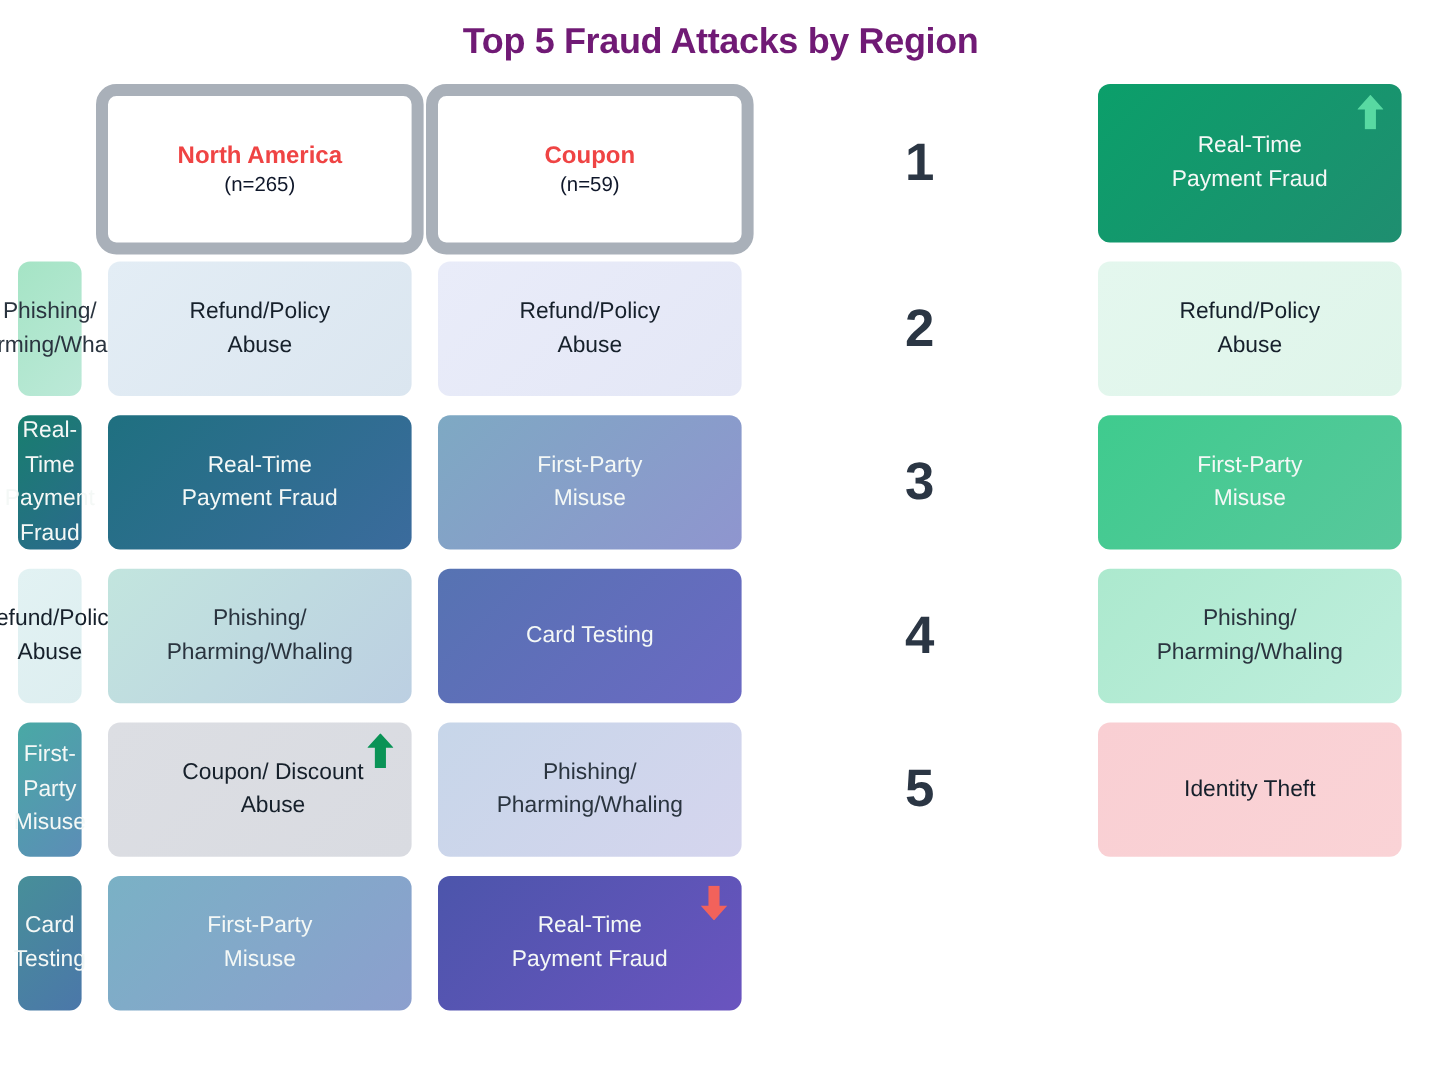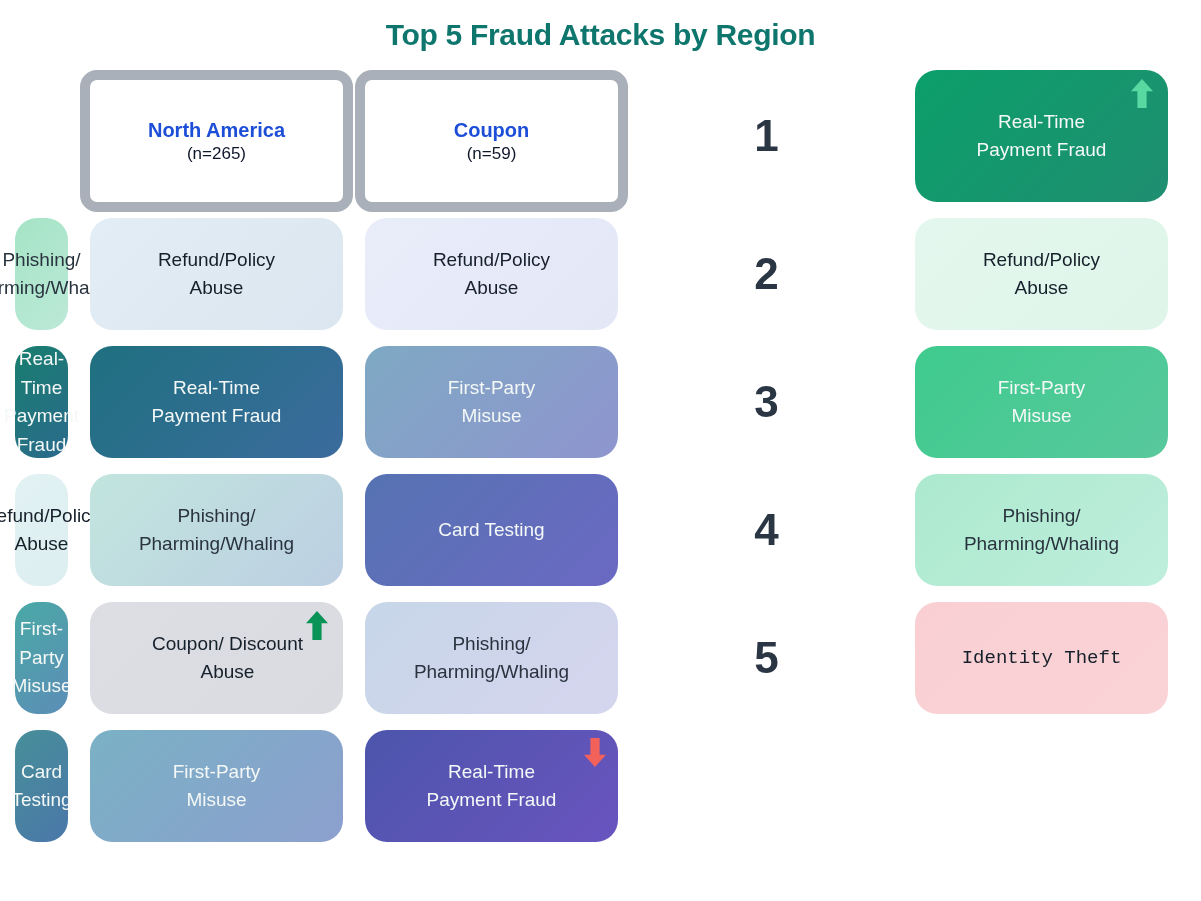--- a/index.html
+++ b/index.html
@@ -16,21 +16,21 @@
     width: 1201px;
     height: 901px;
   }
   .chart-title {
     margin: 0;
     padding-top: 18px;
     text-align: center;
     font-size: 30px;
     font-weight: bold;
     letter-spacing: -0.3px;
-    color: #0f766e;
+    color: #701a75;
     height: 44px;
   }
   .grid {
     margin-left: 15px;
     margin-top: 8px;
     display: grid;
     grid-template-columns: 53px repeat(4, 253px);
     grid-template-rows: 132px repeat(5, 112px);
     column-gap: 22px;
     row-gap: 16px;
@@ -48,38 +48,38 @@
     flex-direction: column;
     align-items: center;
     justify-content: center;
     text-align: center;
     position: relative;
     z-index: 1;
   }
   .region-name {
     font-size: 20px;
     font-weight: bold;
-    color: #1d4ed8;
+    color: #ef4444;
     line-height: 1.3;
   }
   .region-count {
     font-size: 17px;
     color: #0f172a;
     line-height: 1.3;
   }
   .rank {
     display: flex;
     align-items: center;
     justify-content: center;
     font-size: 44px;
     font-weight: bold;
     color: #2b3644;
   }
   .cell {
-    border-radius: 22px;
+    border-radius: 10px;
     position: relative;
     display: flex;
     align-items: center;
     justify-content: center;
     text-align: center;
     padding: 6px 14px;
     box-sizing: border-box;
     font-size: 19px;
     line-height: 1.5;
   }
@@ -186,21 +186,21 @@
         <span class="cell-label">Coupon/ Discount
 Abuse</span>
         <span class="trend up" style="background-color: rgb(10, 147, 86);"></span>
       </div>
     <div class="cell" style="background: linear-gradient(135deg, rgb(199, 214, 233), rgb(213, 213, 238)); color: rgb(42, 52, 63);">
         <span class="cell-label">Phishing/
 Pharming/Whaling</span>
       </div>
 
     <div class="rank">5</div>
-    <div class="cell" style="background: linear-gradient(135deg, rgb(249, 207, 211), rgb(250, 211, 214)); color: rgb(22, 32, 43); font-family: Liberation Mono, monospace;">
+    <div class="cell" style="background: linear-gradient(135deg, rgb(249, 207, 211), rgb(250, 211, 214)); color: rgb(22, 32, 43);">
         <span class="cell-label">Identity Theft</span>
       </div>
     <div class="cell" style="background: linear-gradient(135deg, rgb(71, 143, 153), rgb(75, 119, 169)); color: rgb(244, 248, 246);">
         <span class="cell-label">Card Testing</span>
       </div>
     <div class="cell" style="background: linear-gradient(135deg, rgb(122, 177, 197), rgb(140, 159, 206)); color: rgb(244, 248, 246);">
         <span class="cell-label">First-Party
 Misuse</span>
       </div>
     <div class="cell" style="background: linear-gradient(135deg, rgb(76, 85, 171), rgb(106, 84, 191)); color: rgb(244, 248, 246);">

